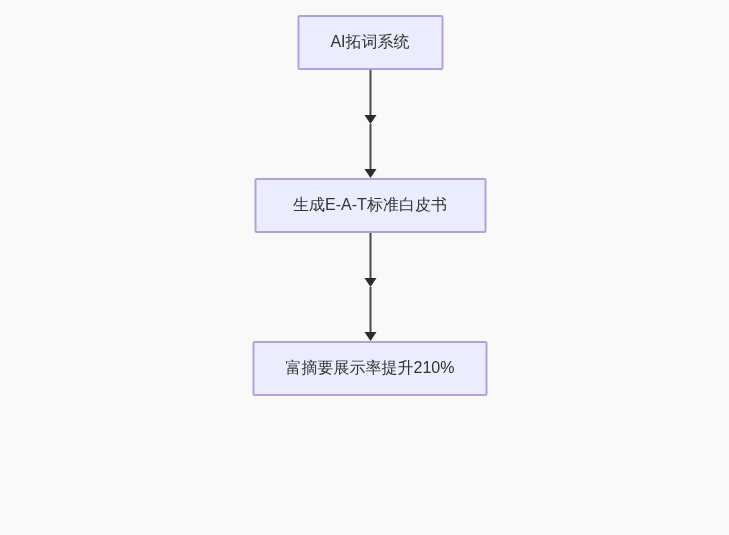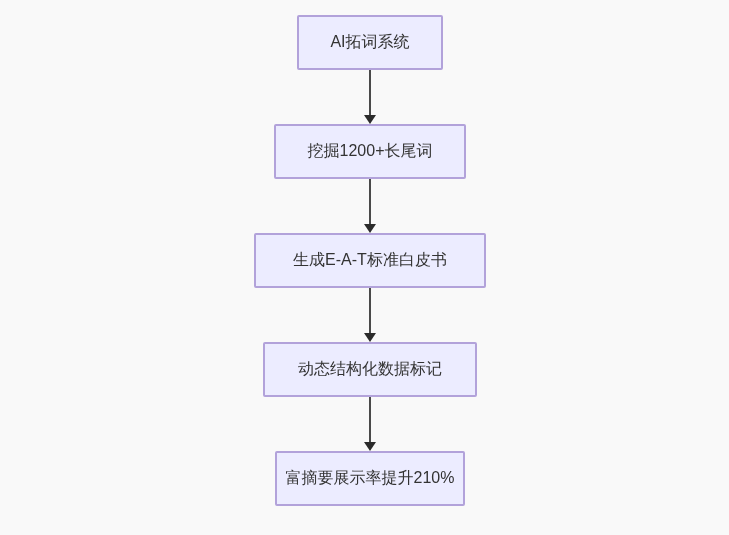--- a/index.html
+++ b/index.html
@@ -34,21 +34,21 @@
     justify-content: center;
     color: #333333;
     font-size: 16px;
     white-space: nowrap;
     padding: 0 18px;
   }
   .flow-node.n0 { width: 146px; }
   .flow-node.n1 { width: 192px; }
   .flow-node.n2 { width: 232px; }
   .flow-node.n3 { width: 214px; }
-  .flow-node.n4 { width: 190px; }
+  .flow-node.n4 { width: 235px; }
   .flow-arrow {
     height: 54px;
     display: flex;
     flex-direction: column;
     align-items: center;
   }
   .flow-arrow .shaft {
     width: 2px;
     flex: 1 1 auto;
     background: #4a4a4a;
@@ -68,41 +68,35 @@
 
   <div class="flow-node n0">
     <span>AI拓词系统</span>
   </div>
 
   <div class="flow-arrow">
     <span class="shaft"></span>
     <span class="head"></span>
   </div>
 
-  <div class="flow-node n1">
-    <span>挖掘1200+长尾词</span>
-  </div>
 
   <div class="flow-arrow">
     <span class="shaft"></span>
     <span class="head"></span>
   </div>
 
   <div class="flow-node n2">
     <span>生成E-A-T标准白皮书</span>
   </div>
 
   <div class="flow-arrow">
     <span class="shaft"></span>
     <span class="head"></span>
   </div>
 
-  <div class="flow-node n3">
-    <span>动态结构化数据标记</span>
-  </div>
 
   <div class="flow-arrow">
     <span class="shaft"></span>
     <span class="head"></span>
   </div>
 
   <div class="flow-node n4">
     <span>富摘要展示率提升210%</span>
   </div>
 

